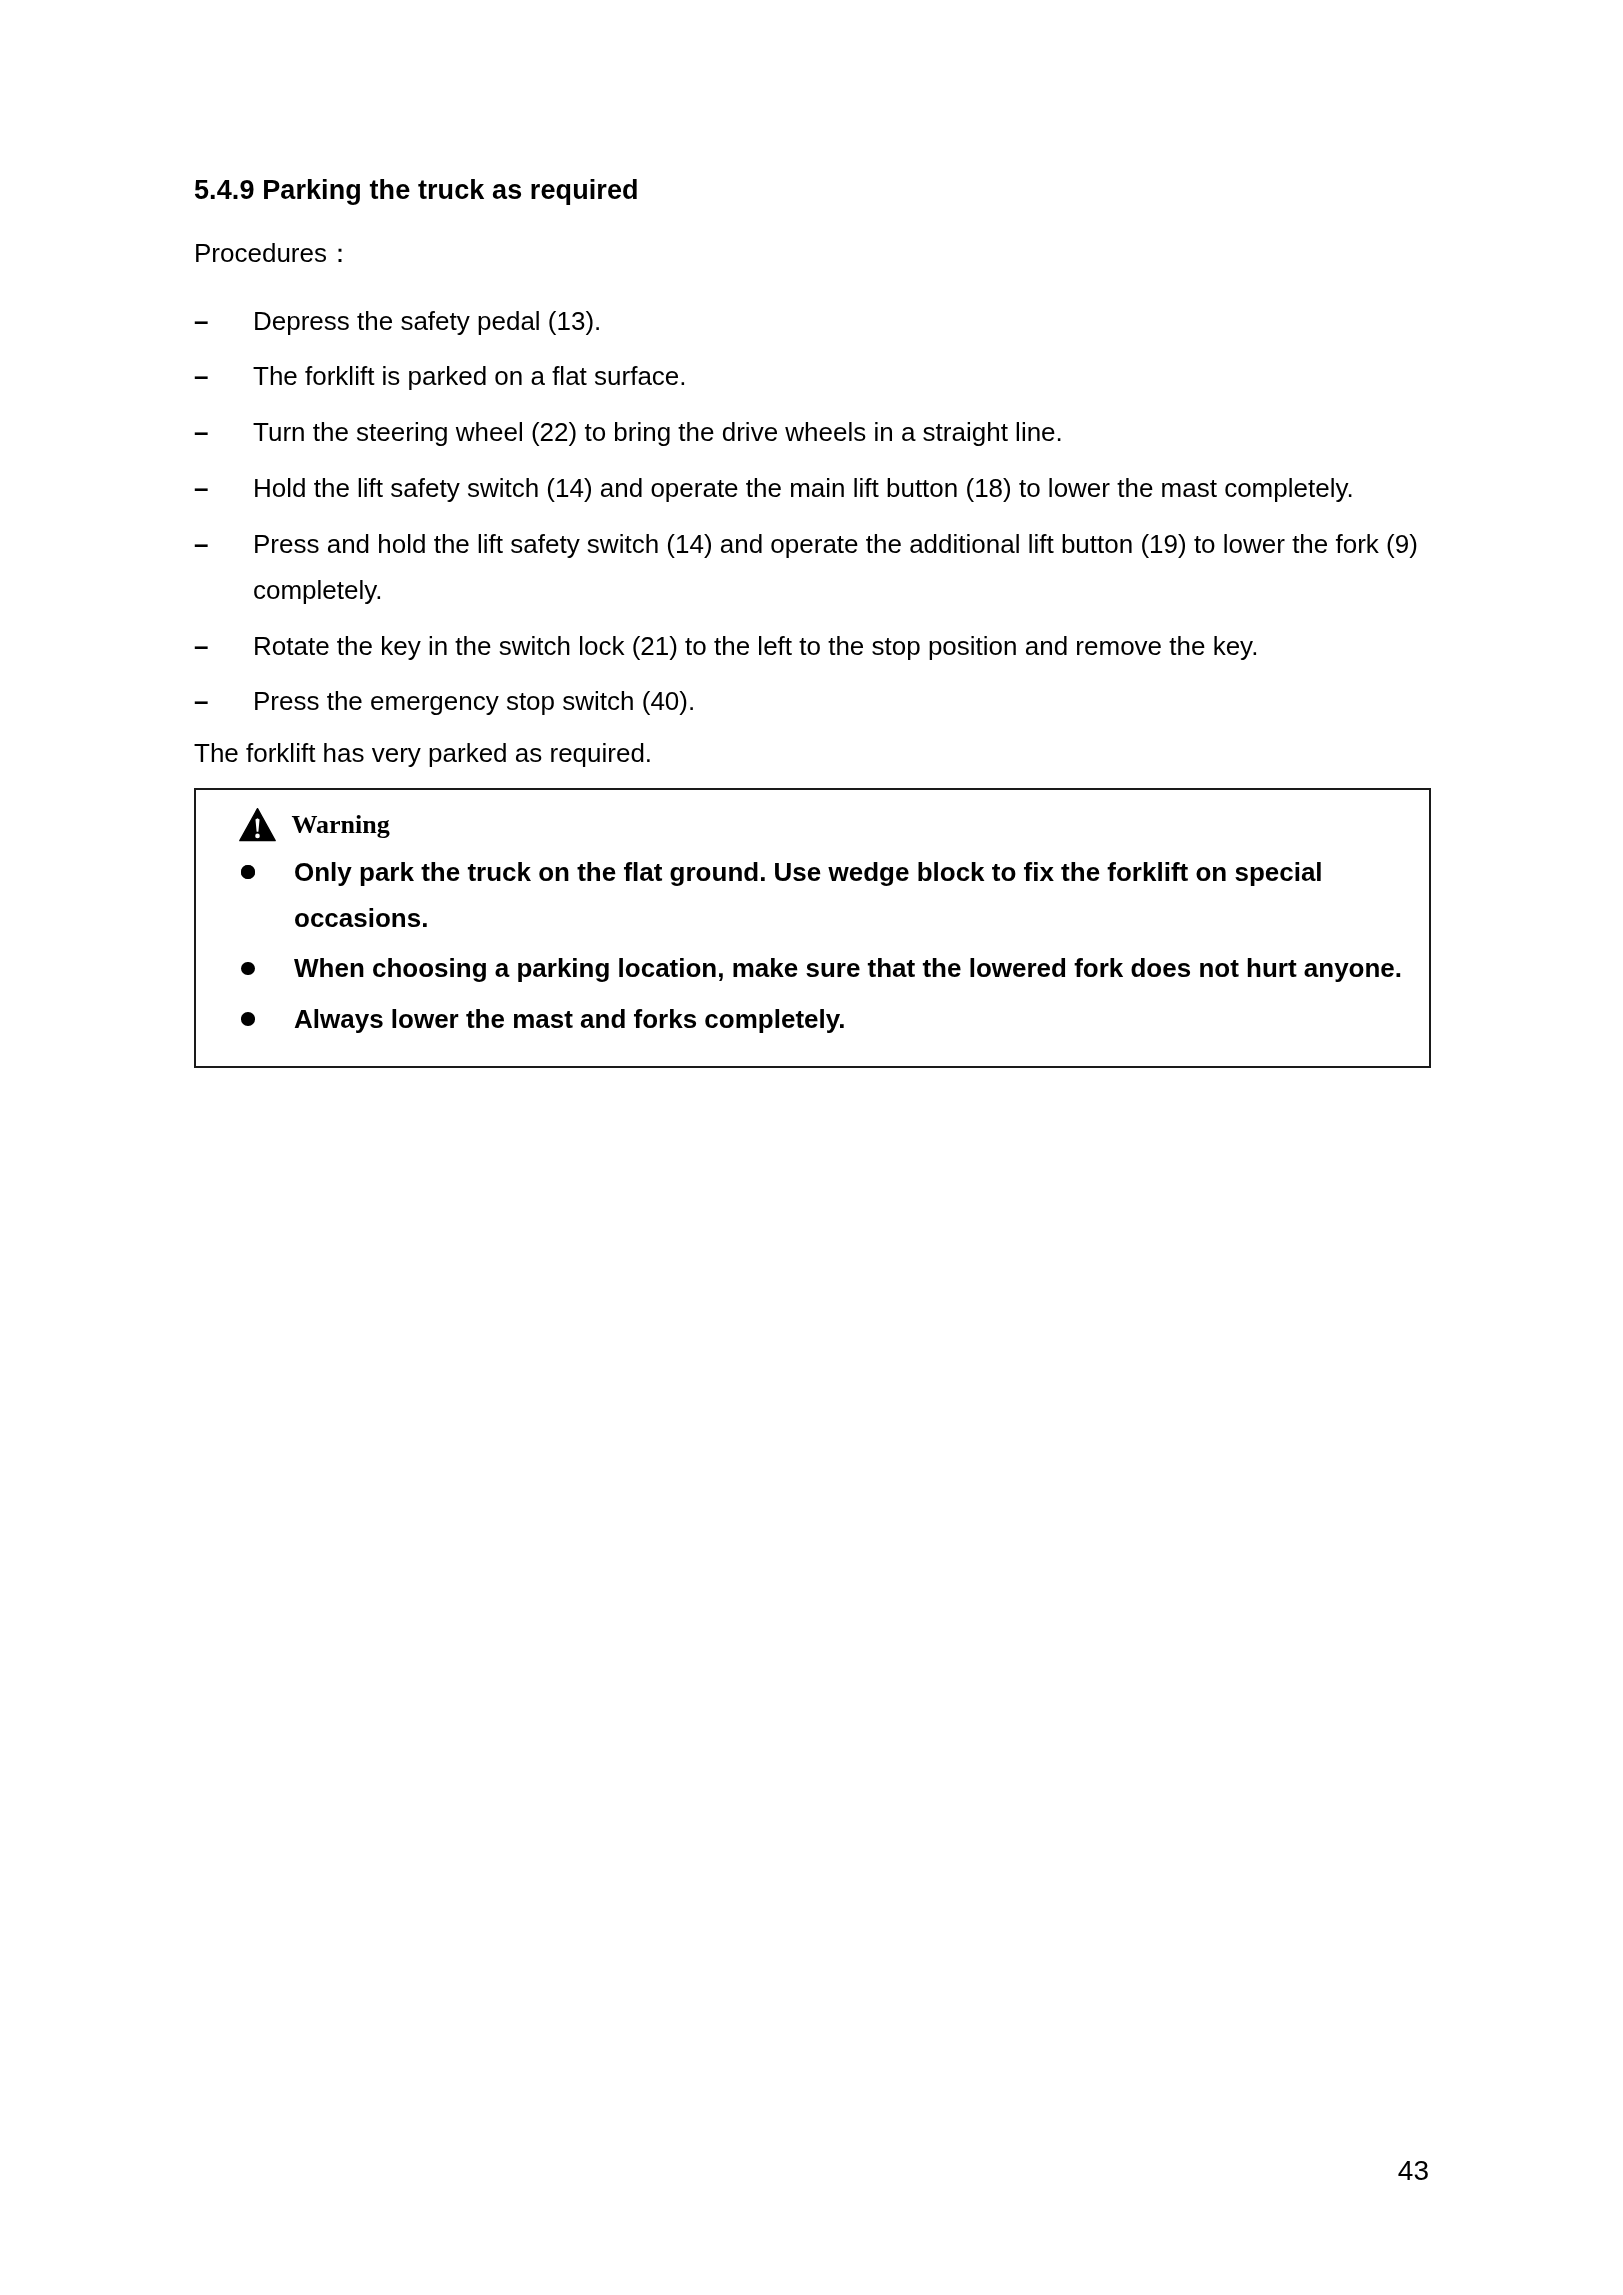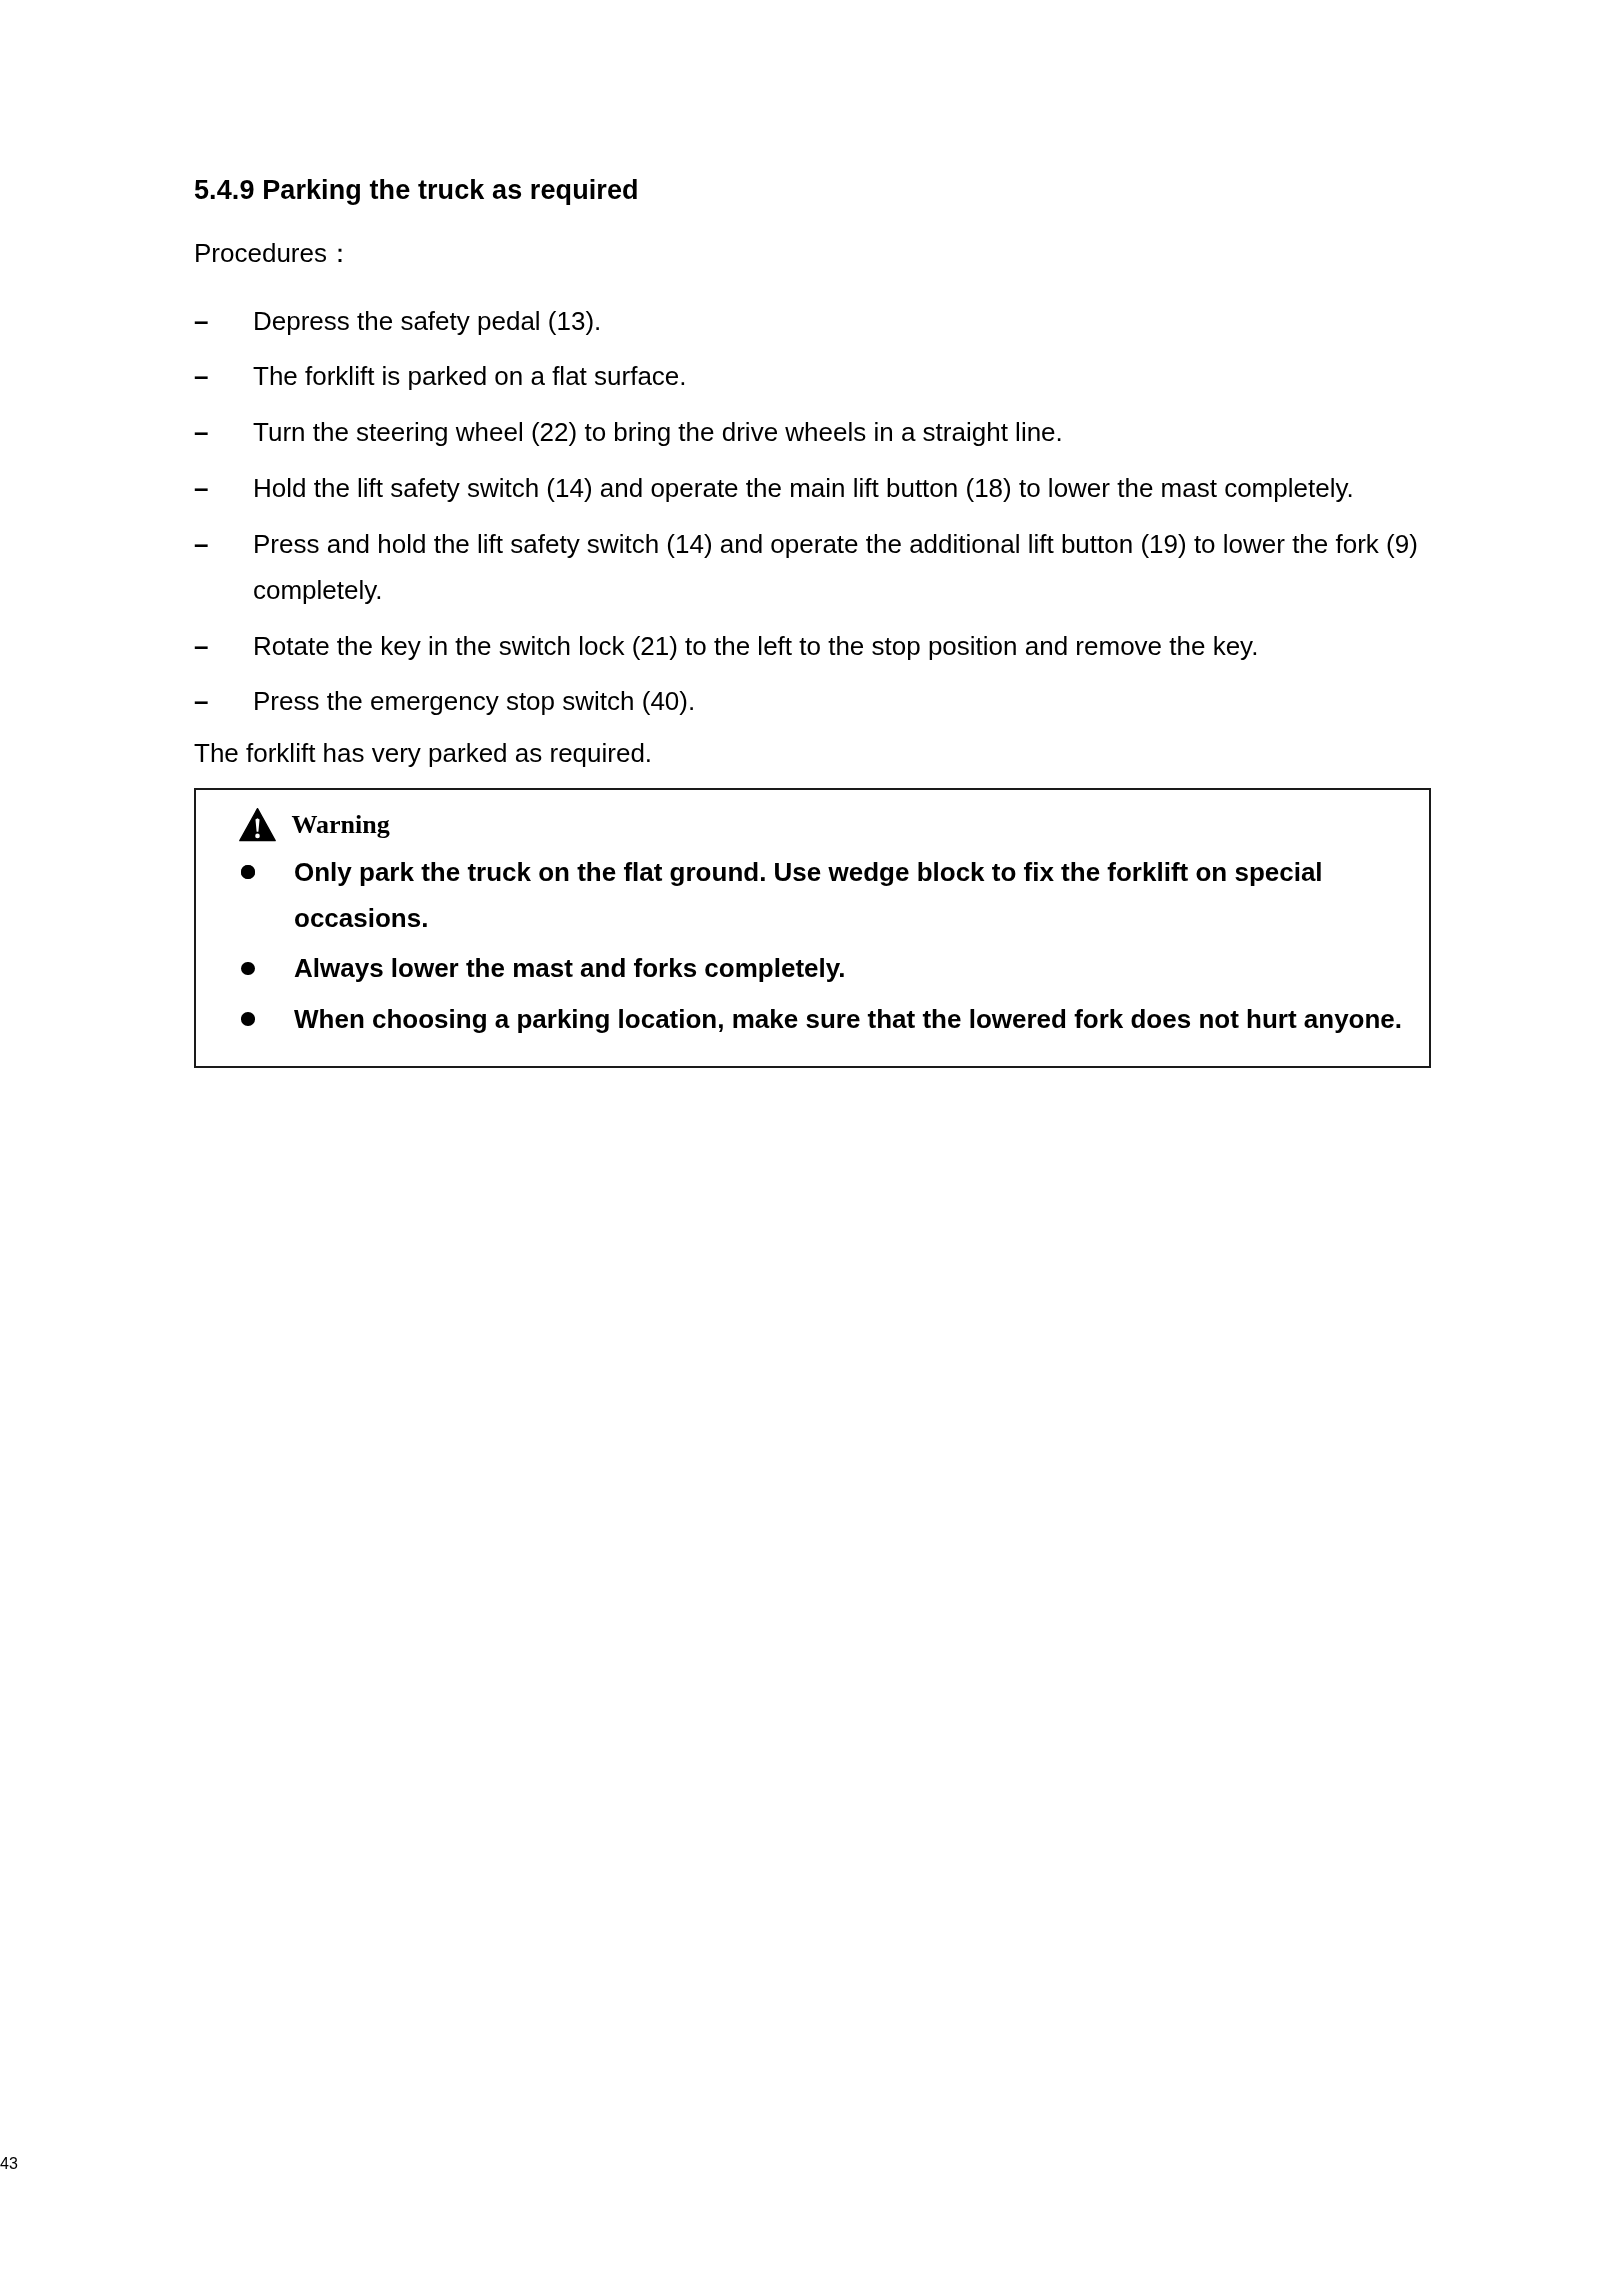--- a/index.html
+++ b/index.html
@@ -119,22 +119,22 @@
     border-radius: 50%;
     background: #000000;
   }
 
   
   .page-number {
     position: absolute;
     left: 0;
     right: 0;
     top: 2154px;
-    text-align: left;
-    font-size: 16px;
+    text-align: right;
+    font-size: 28px;
     line-height: 1.2;
   }
 </style>
 </head>
 <body>
 
 <div class="page">
 
   <div class="content">
 
@@ -189,26 +189,26 @@
       <ul class="warning-list">
         <li class="warning-item">
           <span class="bullet"></span>
         </li>
         <li class="warning-item">
           <span class="bullet"></span>
           <span>Only park the truck on the flat ground. Use wedge block to fix the forklift on special occasions.</span>
         </li>
         <li class="warning-item">
           <span class="bullet"></span>
+          <span>When choosing a parking location, make sure that the lowered fork does not hurt anyone.</span>
+        </li>
+        <li class="warning-item">
+          <span class="bullet"></span>
           <span>Always lower the mast and forks completely.</span>
         </li>
-        <li class="warning-item">
-          <span class="bullet"></span>
-          <span>When choosing a parking location, make sure that the lowered fork does not hurt anyone.</span>
-        </li>
       </ul>
 
     </div>
 
   </div>
 
   <div class="page-number">43</div>
 
 </div>
 

